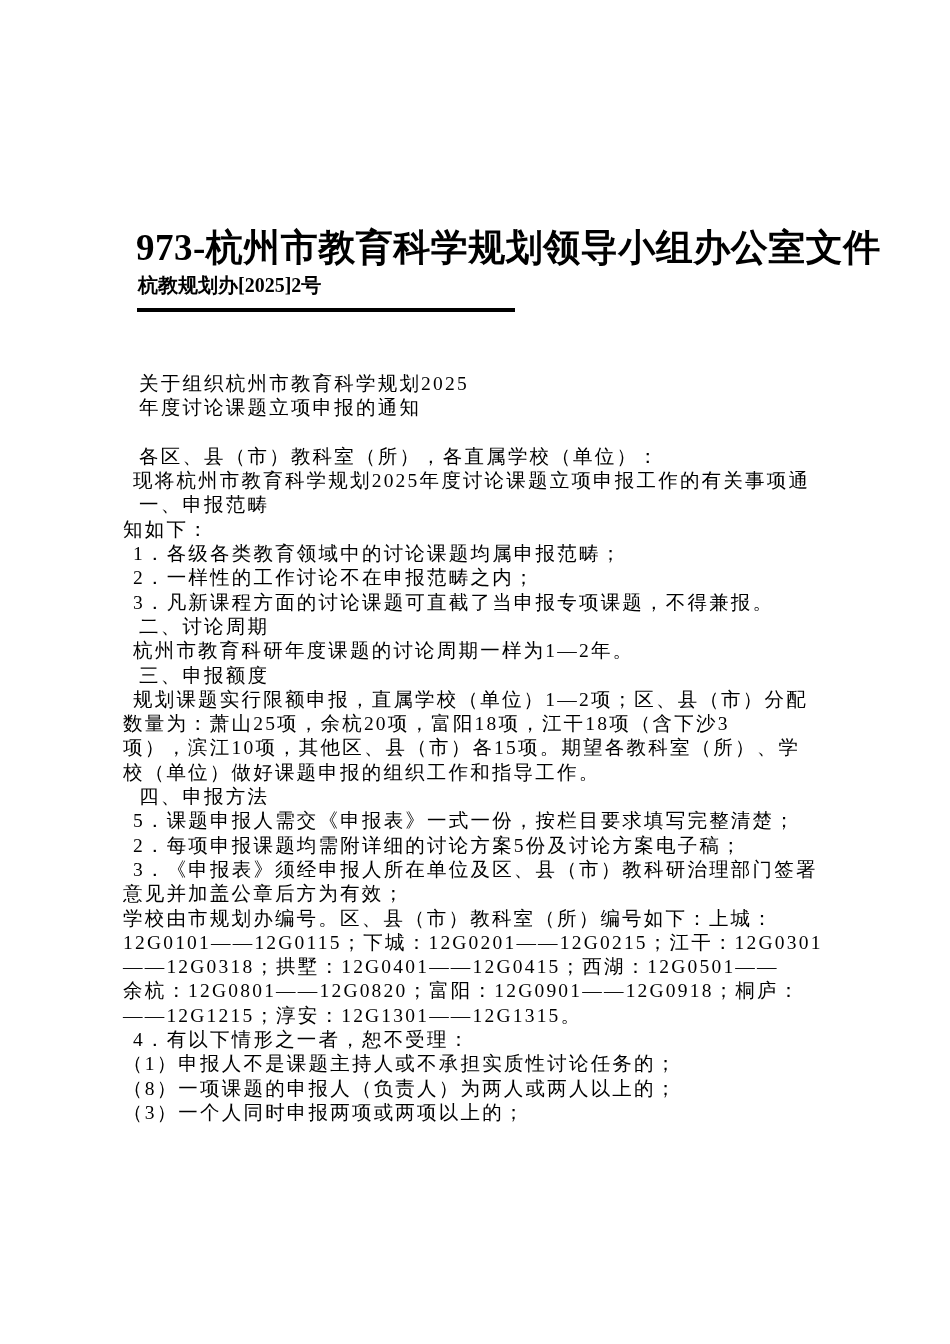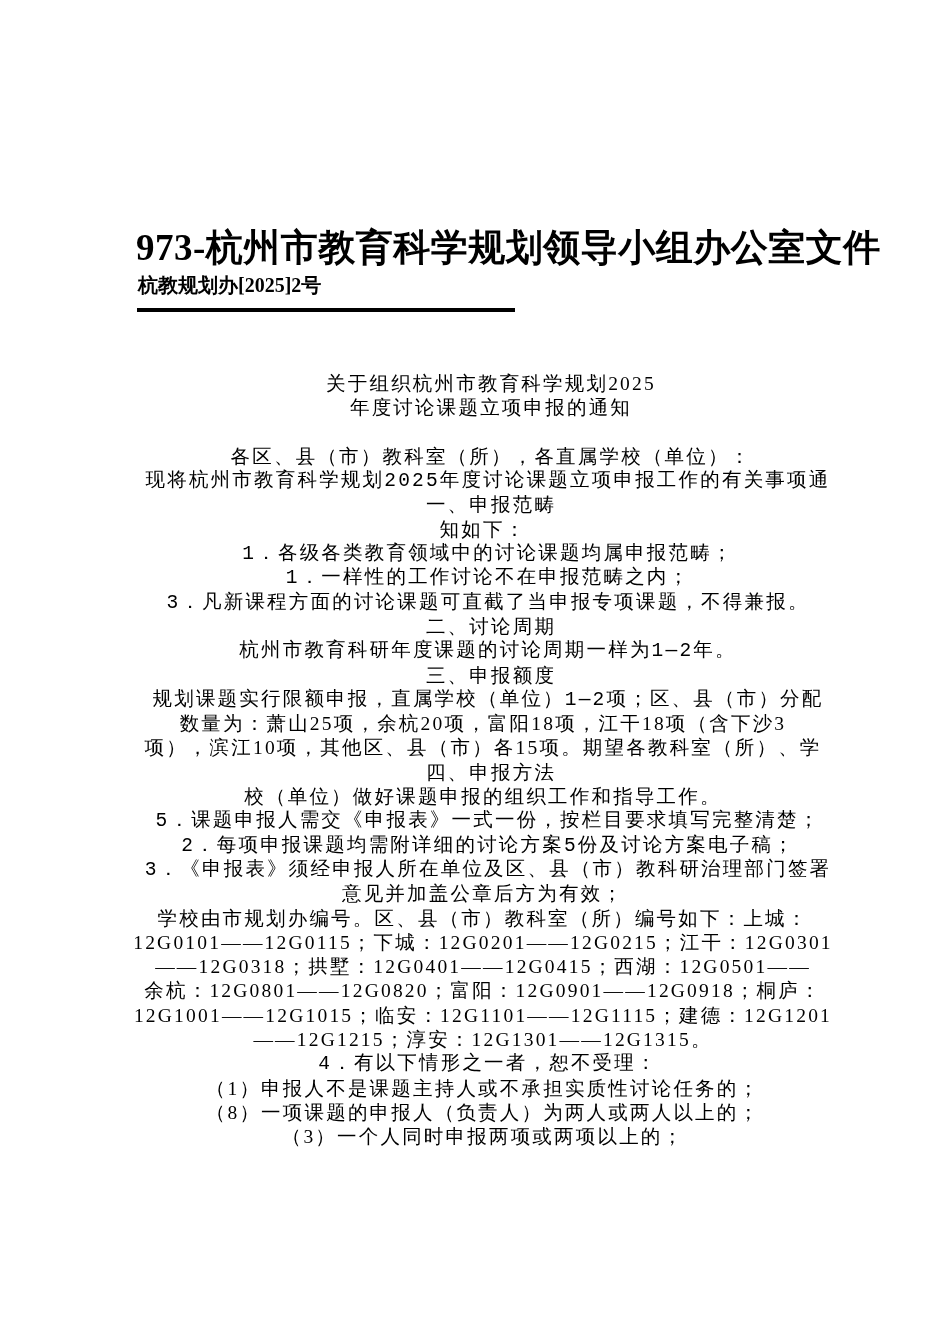--- a/index.html
+++ b/index.html
@@ -55,24 +55,23 @@
       top: 372px;
       width: 720px;
       font-size: 19.5px;
       line-height: 24.3px;
       letter-spacing: 2.2px;
     }
     .line {
       display: block;
       white-space: nowrap;
       min-height: 24.3px;
-      text-align: center;
     }
     .indent { padding-left: 16px; }
-    .indent2 { padding-left: 10px; font-family: Liberation Mono, monospace; }
+    .indent2 { padding-left: 10px; }
     .blank { height: 24.3px; }
   </style>
 </head>
 <body>
 
 <div class="page">
 
   <div class="title">973-杭州市教育科学规划领导小组办公室文件</div>
   <div class="doc-number">杭教规划办[2025]2号</div>
   <div class="rule"></div>
@@ -80,42 +79,41 @@
   <div class="body-text">
     <span class="line indent">关于组织杭州市教育科学规划2025</span>
     <span class="line indent">年度讨论课题立项申报的通知</span>
     <span class="line blank"></span>
     <span class="line indent">各区、县（市）教科室（所），各直属学校（单位）：</span>
     <span class="line indent2">现将杭州市教育科学规划2025年度讨论课题立项申报工作的有关事项通</span>
     <span class="line indent">一、申报范畴</span>
 
     <span class="line">知如下：</span>
     <span class="line indent2">1．各级各类教育领域中的讨论课题均属申报范畴；</span>
-    <span class="line indent2">1．一样性的工作讨论不在申报范畴之内；</span>
+    <span class="line indent2">2．一样性的工作讨论不在申报范畴之内；</span>
     <span class="line indent2">3．凡新课程方面的讨论课题可直截了当申报专项课题，不得兼报。</span>
 
     <span class="line indent">二、讨论周期</span>
     <span class="line indent2">杭州市教育科研年度课题的讨论周期一样为1—2年。</span>
 
     <span class="line indent">三、申报额度</span>
     <span class="line indent2">规划课题实行限额申报，直属学校（单位）1—2项；区、县（市）分配</span>
     <span class="line">数量为：萧山25项，余杭20项，富阳18项，江干18项（含下沙3</span>
     <span class="line">项），滨江10项，其他区、县（市）各15项。期望各教科室（所）、学</span>
+    <span class="line">校（单位）做好课题申报的组织工作和指导工作。</span>
+
     <span class="line indent">四、申报方法</span>
-
-    <span class="line">校（单位）做好课题申报的组织工作和指导工作。</span>
     <span class="line indent2">5．课题申报人需交《申报表》一式一份，按栏目要求填写完整清楚；</span>
     <span class="line indent2">2．每项申报课题均需附详细的讨论方案5份及讨论方案电子稿；</span>
     <span class="line indent2">3．《申报表》须经申报人所在单位及区、县（市）教科研治理部门签署</span>
     <span class="line">意见并加盖公章后方为有效；</span>
     <span class="line">学校由市规划办编号。区、县（市）教科室（所）编号如下：上城：</span>
     <span class="line">12G0101——12G0115；下城：12G0201——12G0215；江干：12G0301</span>
     <span class="line">——12G0318；拱墅：12G0401——12G0415；西湖：12G0501——</span>
     <span class="line">余杭：12G0801——12G0820；富阳：12G0901——12G0918；桐庐：</span>
-    <span class="line">12G1001——12G1015；临安：12G1101——12G1115；建德：12G1201</span>
     <span class="line">——12G1215；淳安：12G1301——12G1315。</span>
     <span class="line indent2">4．有以下情形之一者，恕不受理：</span>
     <span class="line">（1）申报人不是课题主持人或不承担实质性讨论任务的；</span>
     <span class="line">（8）一项课题的申报人（负责人）为两人或两人以上的；</span>
     <span class="line">（3）一个人同时申报两项或两项以上的；</span>
   </div>
 
 </div>
 
 </body></html>

